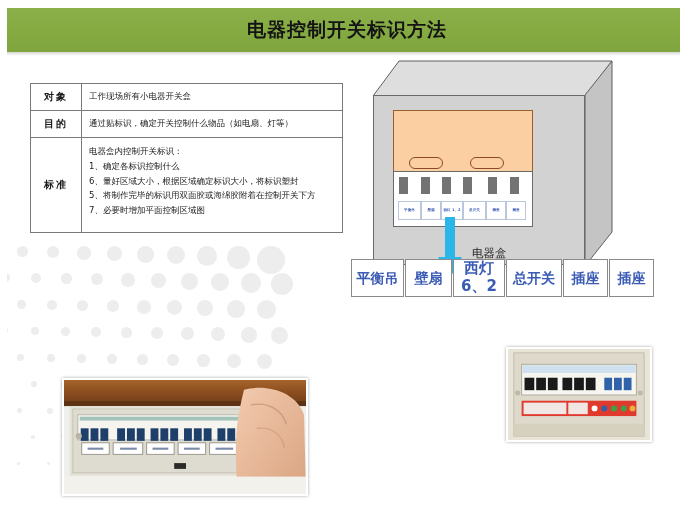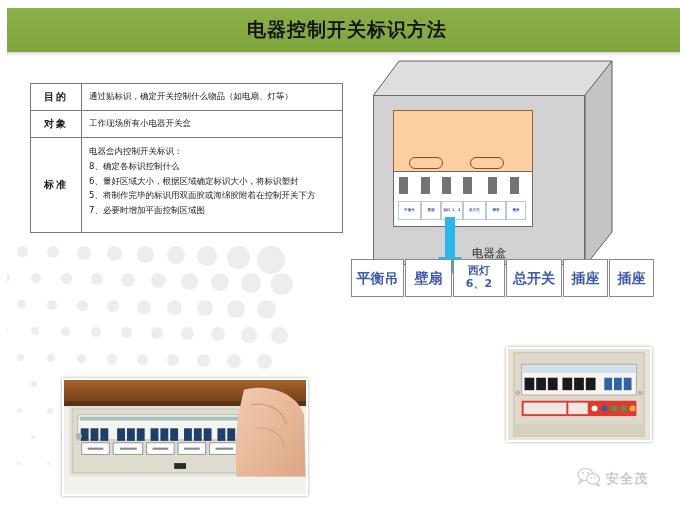--- a/index.html
+++ b/index.html
@@ -114,21 +114,21 @@
     position:absolute;left:344px;top:259px;height:38px;display:flex;
   }
   .label-strip .big{
     border:1px solid #8a8a8a;background:#fff;box-sizing:border-box;
     color:#3b5bb5;font-weight:bold;
     font-family:"DejaVu Sans","Liberation Sans",sans-serif;
     display:flex;align-items:center;justify-content:center;text-align:center;
     font-size:14px;line-height:1.05;letter-spacing:0px;
     margin-right:1px;
   }
-  .label-strip .big.two-line{font-size:11px;line-height:1.18;}
+  .label-strip .big.two-line{font-size:15px;line-height:1.18;}
   .label-strip .b1{width:53px;}
   .label-strip .b2{width:47px;}
   .label-strip .b3{width:52px;}
   .label-strip .b4{width:56px;}
   .label-strip .b5{width:45px;}
   .label-strip .b6{width:45px;}
 
   
   .photo{position:absolute;box-sizing:border-box;overflow:hidden;}
   .photo-left{left:55px;top:378px;width:246px;height:118px;
@@ -237,32 +237,32 @@
     </div>
 
   <div class="header">
     <div class="header-title">电器控制开关标识方法</div>
   </div>
   <div class="header-shadow"></div>
 
   <table class="spec-table">
     <tbody>
         <tr>
+      <td class="lbl">对象</td>
+      <td class="val">工作现场所有小电器开关盒</td>
+    </tr>
+    <tr>
       <td class="lbl">目的</td>
       <td class="val">通过贴标识，确定开关控制什么物品（如电扇、灯等）</td>
-    </tr>
-    <tr>
-      <td class="lbl">对象</td>
-      <td class="val">工作现场所有小电器开关盒</td>
     </tr>
     <tr class="spec-row-std">
       <td class="lbl">标准</td>
       <td class="val multi">
         <div>电器盒内控制开关标识：</div>
-        <div>8、确定各标识控制什么</div>
+        <div>1、确定各标识控制什么</div>
         <div>6、量好区域大小，根据区域确定标识大小，将标识塑封</div>
         <div>5、将制作完毕的标识用双面胶或海绵胶附着在控制开关下方</div>
         <div>7、必要时增加平面控制区域图</div>
       </td>
     </tr>
   </tbody>
     </table>
 
   <div class="diagram">
 
@@ -423,29 +423,14 @@
         <circle cx="109" cy="62" r="3" fill="#3aa34a"></circle>
         <circle cx="119" cy="62" r="3" fill="#3aa34a"></circle>
         <circle cx="128" cy="62" r="3" fill="#e8b13a"></circle>
       </g>
       <rect x="6" y="78" width="134" height="13" fill="#d6d0bf"></rect>
       <circle cx="10" cy="46" r="2.6" fill="#bdb8a8"></circle>
       <circle cx="136" cy="46" r="2.6" fill="#bdb8a8"></circle>
     </svg>
   </div>
 
-  <div class="watermark">
-    <span>
-      <svg width="24" height="20" viewBox="0 0 24 20">
-        <ellipse cx="8.5" cy="7.5" rx="7.5" ry="6.2" fill="none" stroke="#a8a8a8" stroke-width="1.3"></ellipse>
-        <path d="M4 12.5 L2 16.5 L6 14" fill="none" stroke="#a8a8a8" stroke-width="1.3"></path>
-        <circle cx="6" cy="6" r="1.1" fill="#a8a8a8"></circle>
-        <circle cx="11" cy="6" r="1.1" fill="#a8a8a8"></circle>
-        <ellipse cx="16" cy="12" rx="6.4" ry="5.3" fill="#fff" stroke="#a8a8a8" stroke-width="1.3"></ellipse>
-        <path d="M20.5 16 L22.4 19 L19 17.4" fill="#fff" stroke="#a8a8a8" stroke-width="1.3"></path>
-        <circle cx="14" cy="11" r=".95" fill="#a8a8a8"></circle>
-        <circle cx="18.2" cy="11" r=".95" fill="#a8a8a8"></circle>
-      </svg>
-    </span>
-    <span class="wm-text">安全茂</span>
-  </div>
 
 </div>
 
 </body></html>

